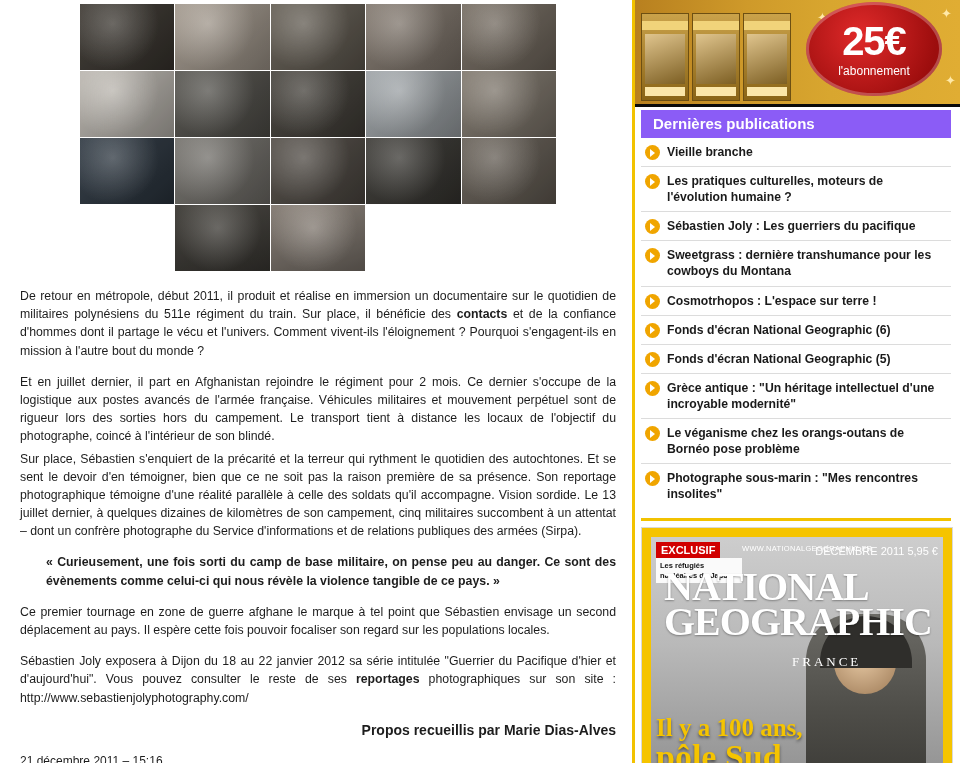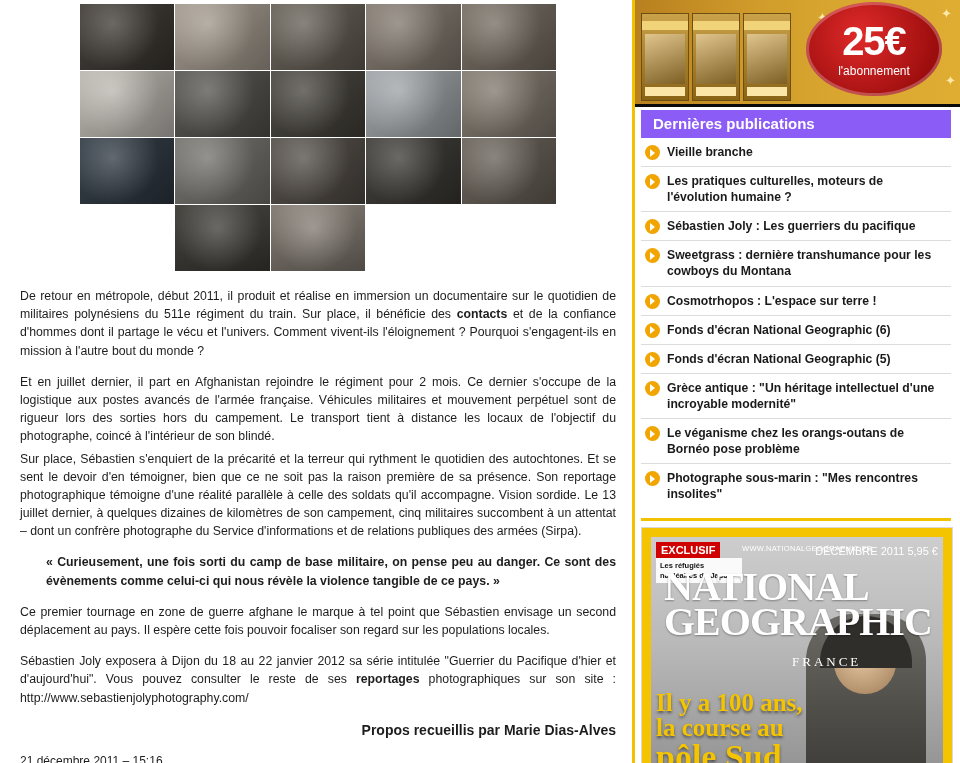--- a/index.html
+++ b/index.html
@@ -515,21 +515,20 @@
           <div class="url">WWW.NATIONALGEOGRAPHIC.FR</div>
           <div class="issue">DÉCEMBRE 2011
 5,95 €</div>
           <div class="masthead">
             <span>NATIONAL</span>
             <span class="line2">GEOGRAPHIC</span>
           </div>
           <div class="france">FRANCE</div>
           <div class="headline">
             <span>Il y a 100 ans,</span><br>
-            <span>la course au</span>
             <span class="big">pôle Sud</span>
           </div>
         </div>
       </div>
 
     </div>
   </div>
 </div>
 
 </body></html>

